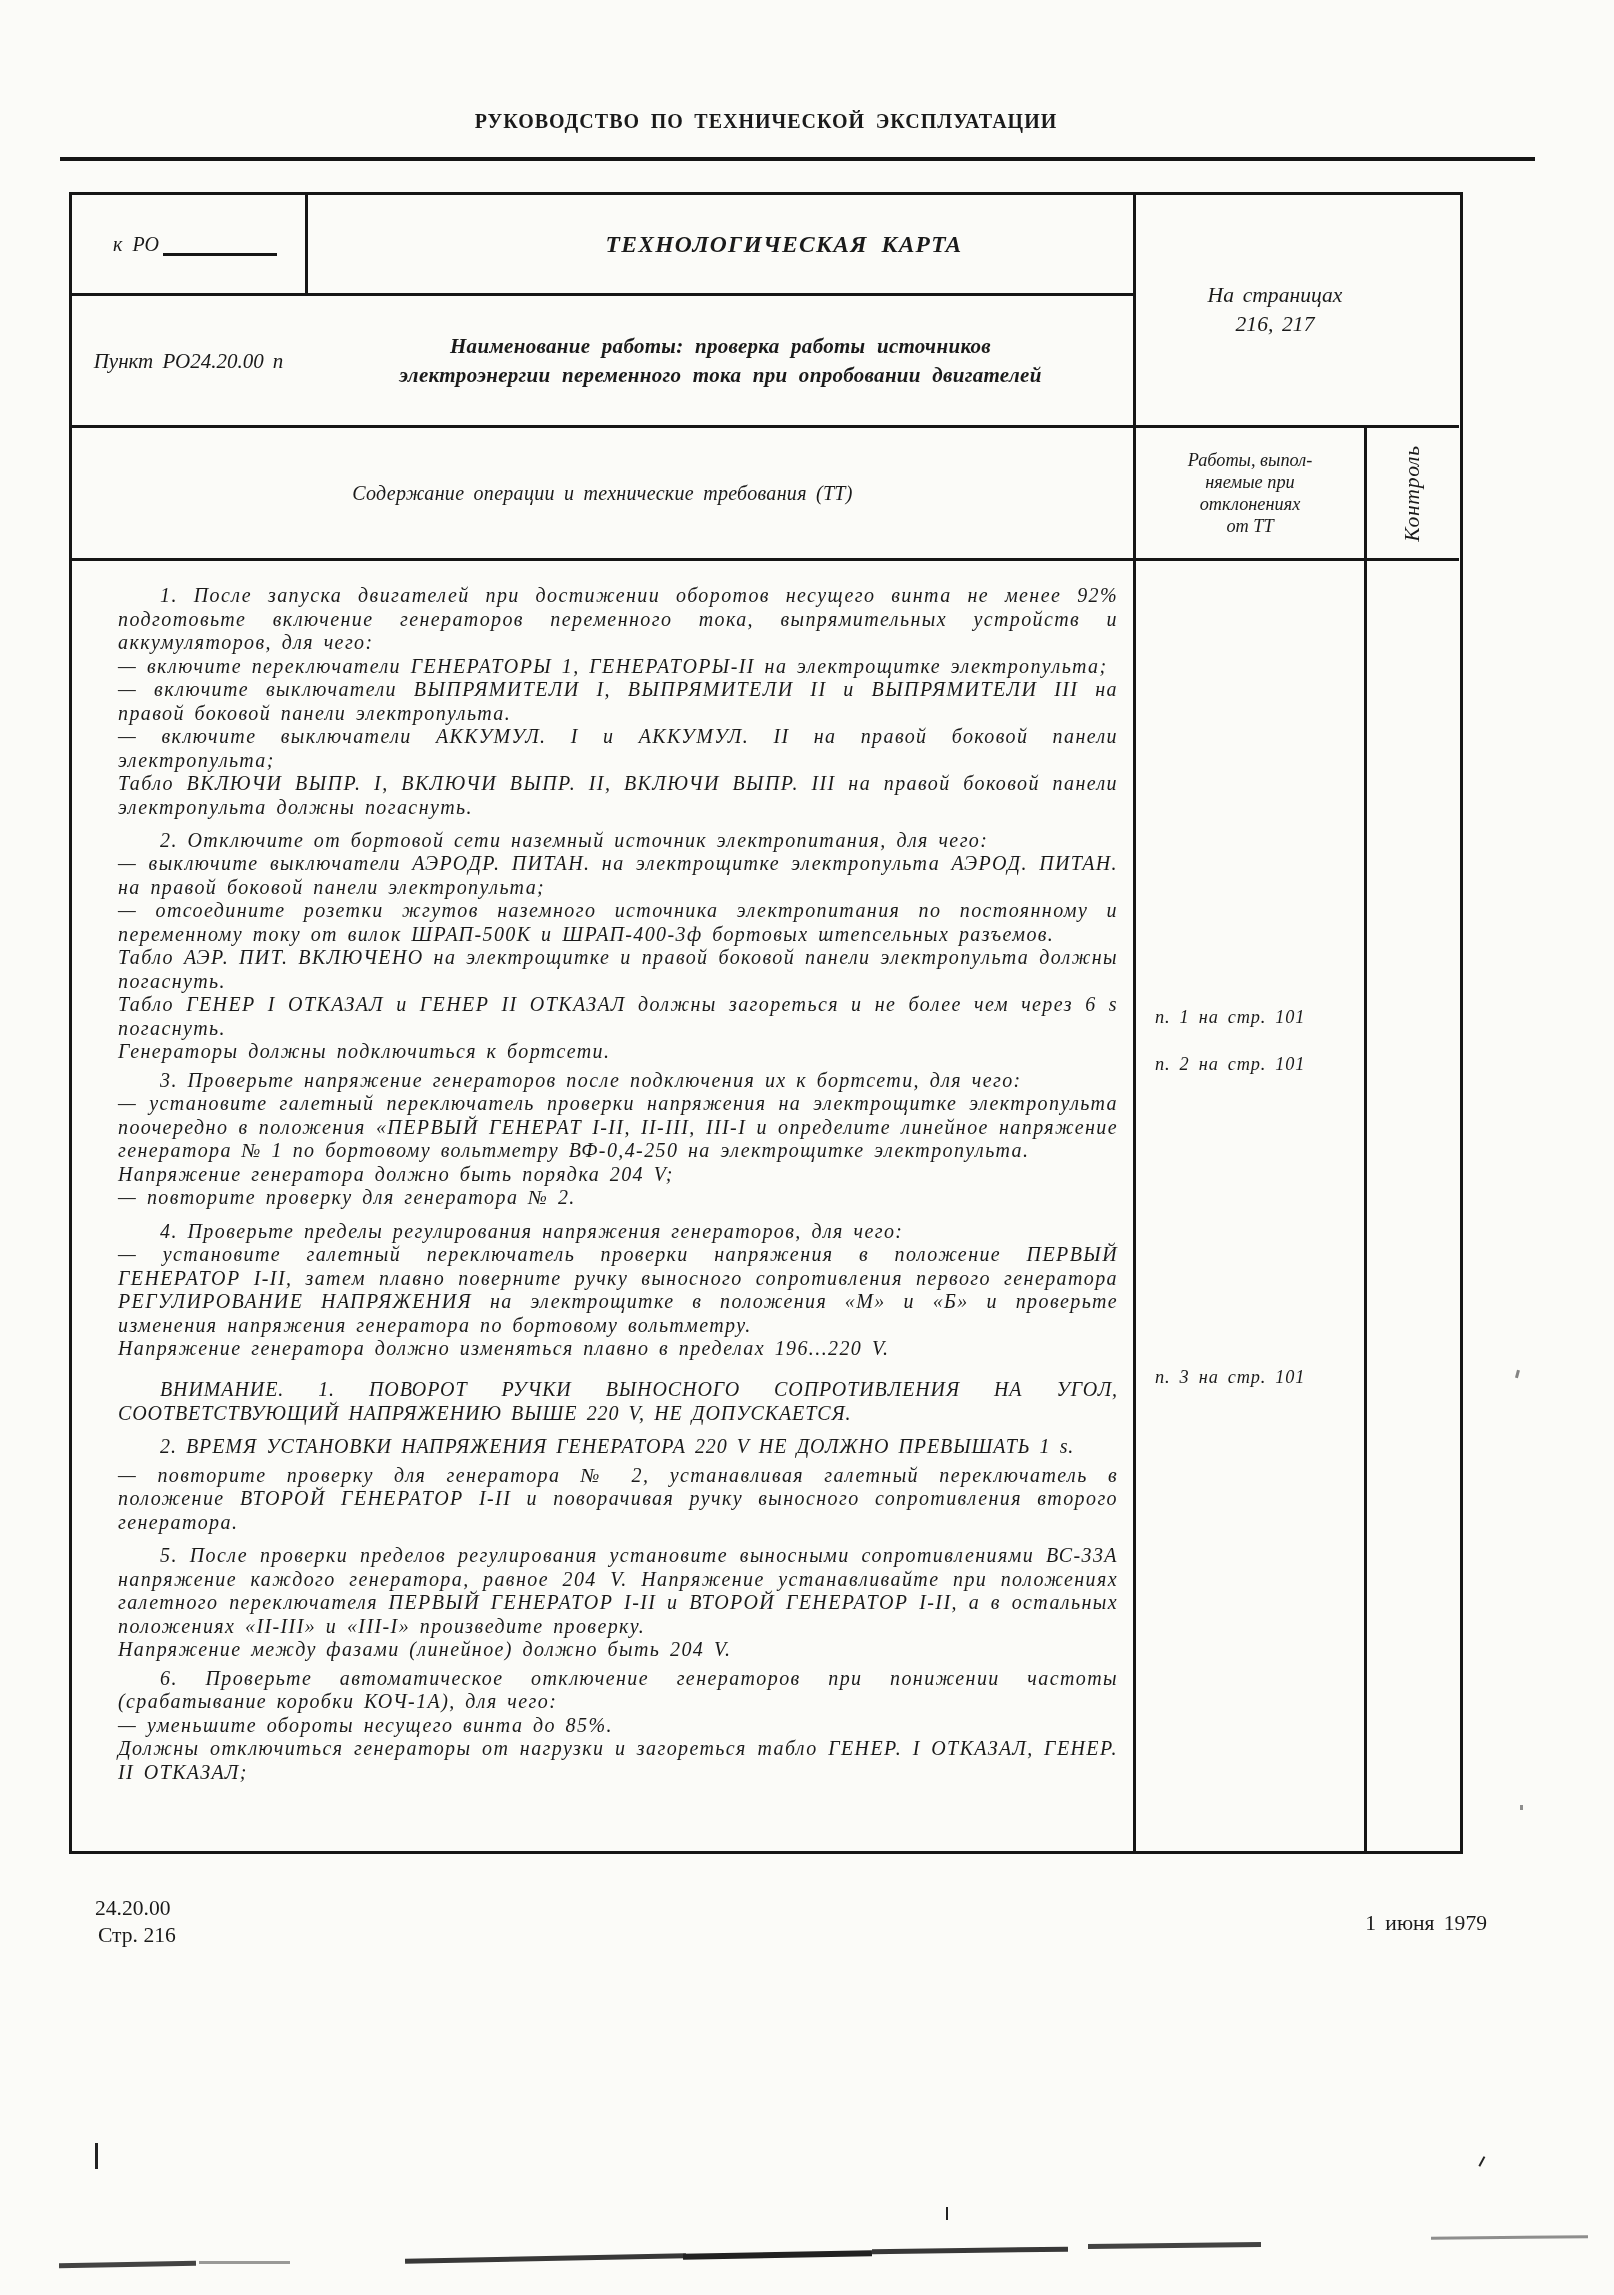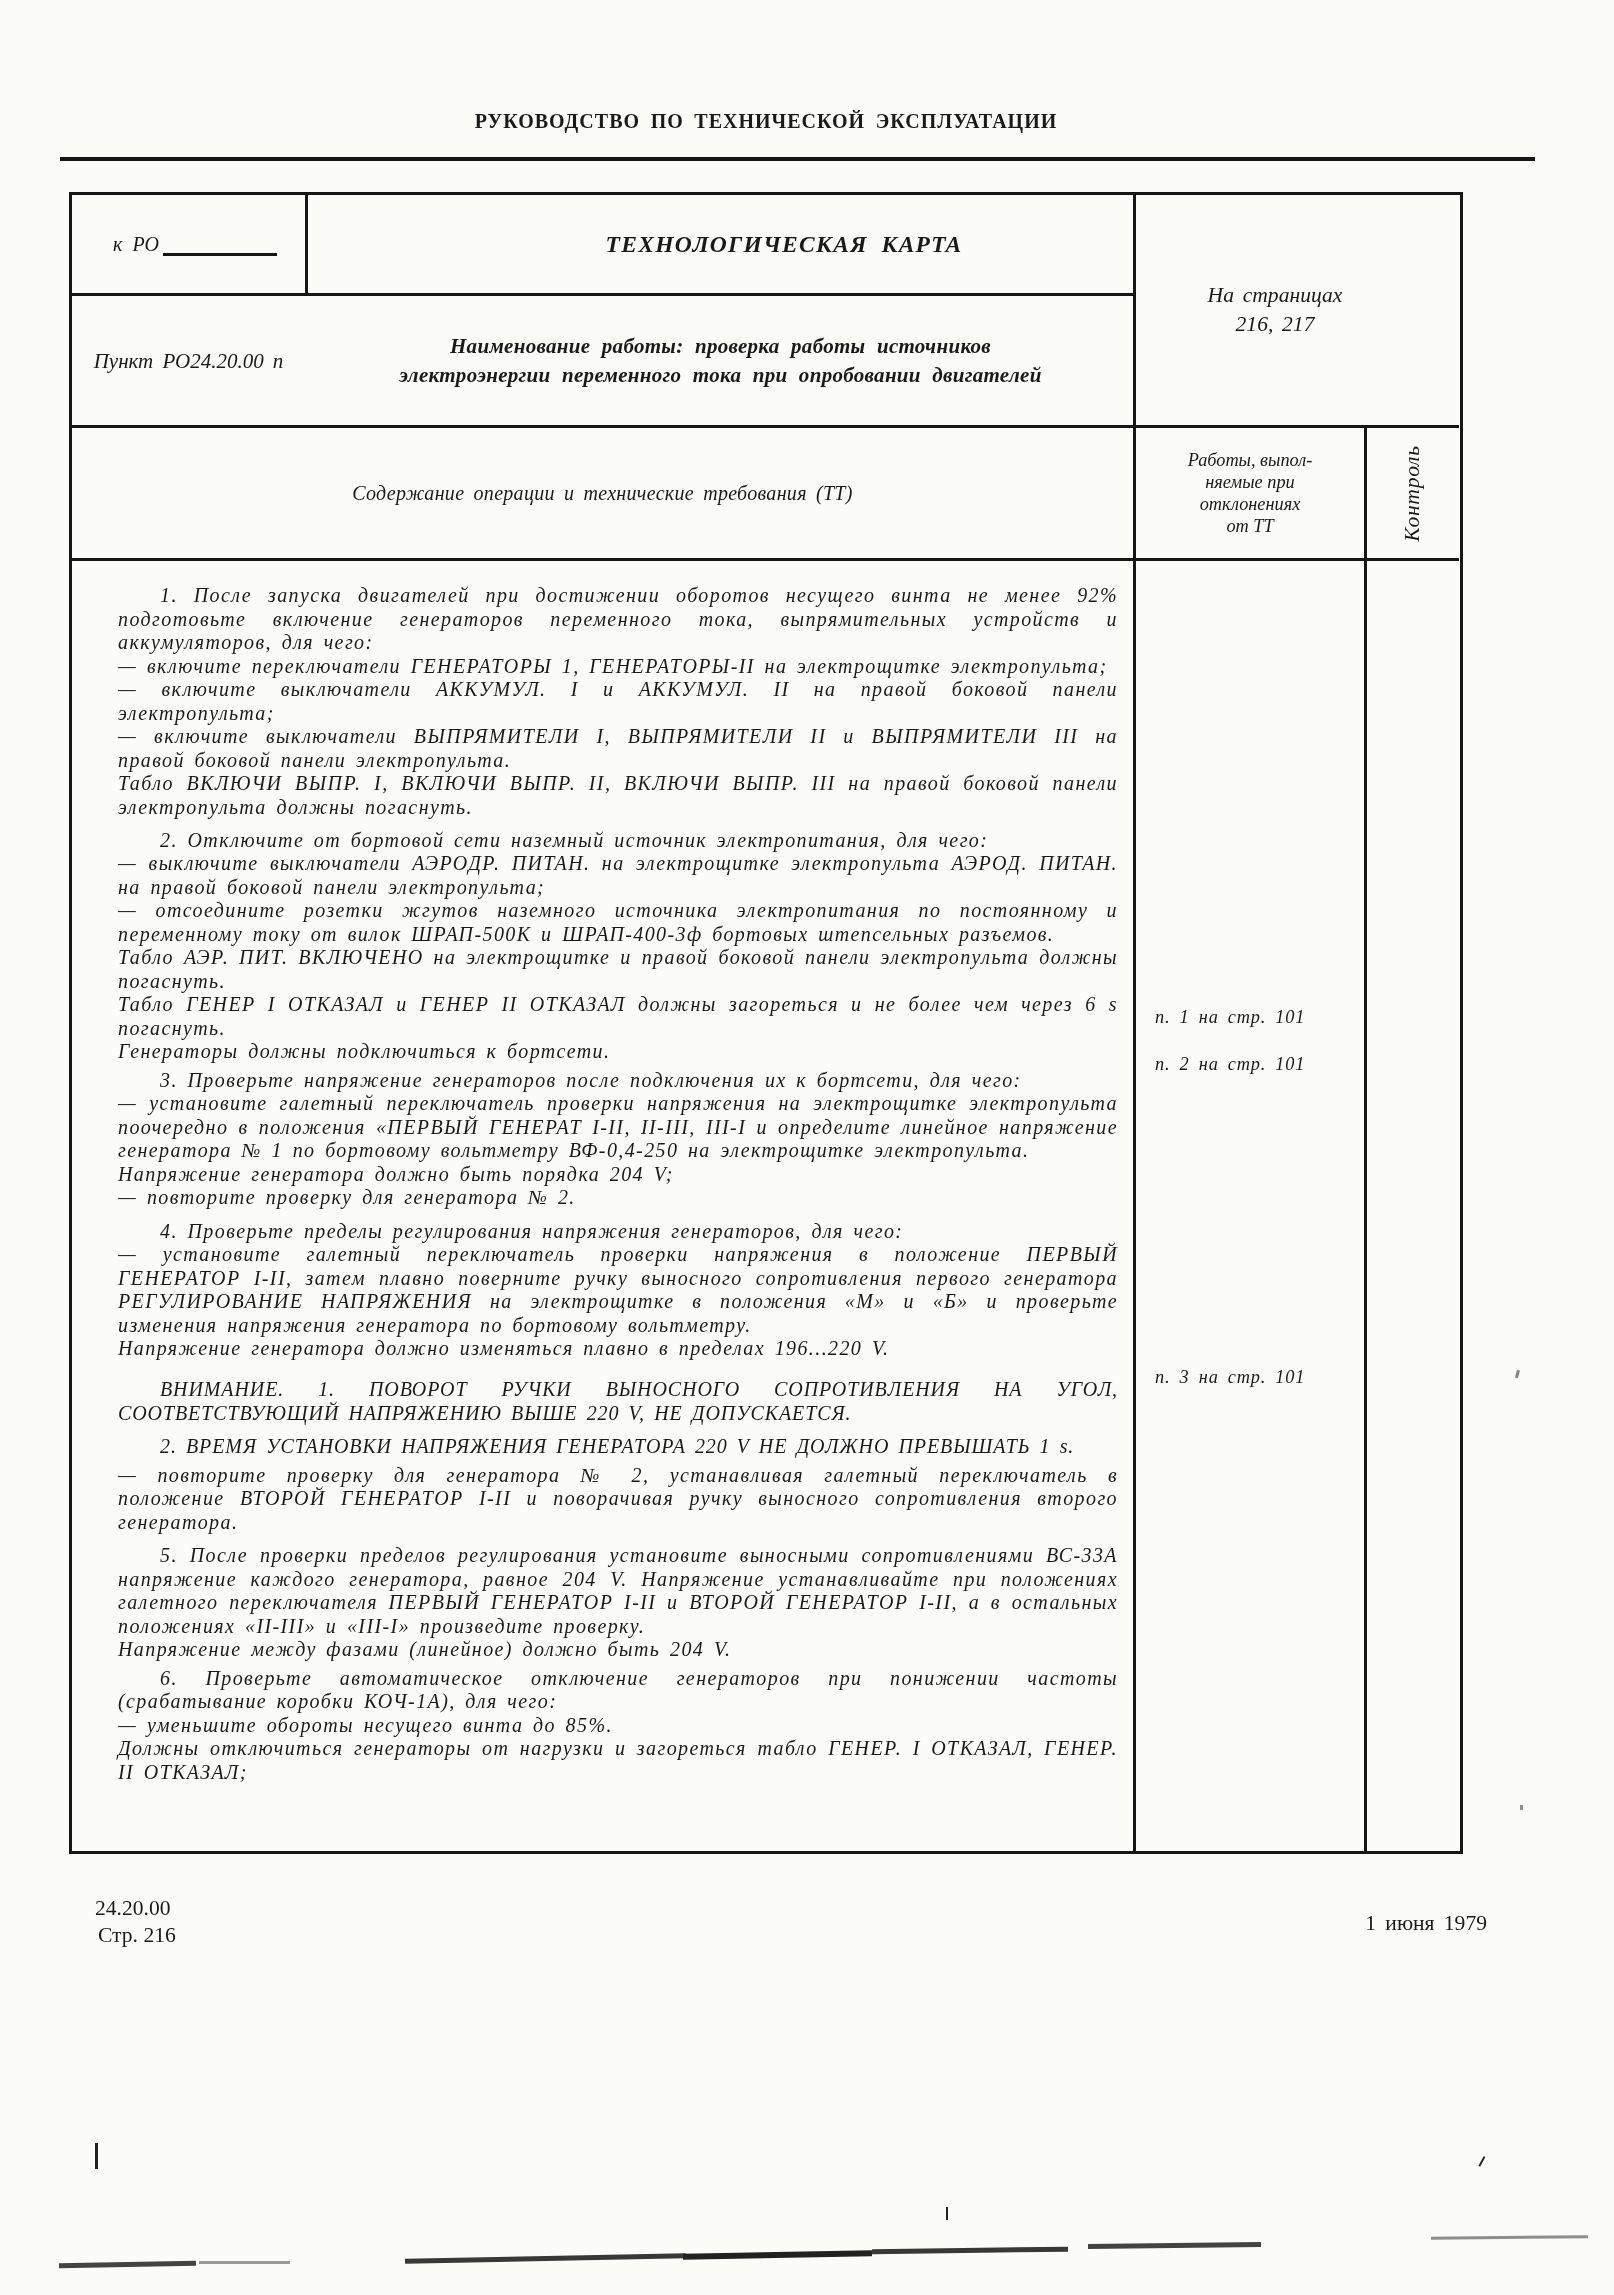--- a/index.html
+++ b/index.html
@@ -175,22 +175,22 @@
       <span>Содержание операции и технические требования (ТТ)</span>
     </div>
 
     <div class="cell control-header-cell">
       <span>Контроль</span>
     </div>
 
     <div class="cell ops-body">
       <p class="ind">1. После запуска двигателей при достижении оборотов несущего винта не менее 92% подготовьте включение генераторов переменного тока, выпрямительных устройств и аккумуляторов, для чего:</p>
       <p>— включите переключатели ГЕНЕРАТОРЫ 1, ГЕНЕРАТОРЫ-II на электрощитке электропульта;</p>
+      <p>— включите выключатели ВЫПРЯМИТЕЛИ I, ВЫПРЯМИТЕЛИ II и ВЫПРЯМИТЕЛИ III на правой боковой панели электропульта.</p>
       <p>— включите выключатели АККУМУЛ. I и АККУМУЛ. II на правой боковой панели электропульта;</p>
-      <p>— включите выключатели ВЫПРЯМИТЕЛИ I, ВЫПРЯМИТЕЛИ II и ВЫПРЯМИТЕЛИ III на правой боковой панели электропульта.</p>
       <p>Табло ВКЛЮЧИ ВЫПР. I, ВКЛЮЧИ ВЫПР. II, ВКЛЮЧИ ВЫПР. III на правой боковой панели электропульта должны погаснуть.</p>
       <p class="ind gap">2. Отключите от бортовой сети наземный источник электропитания, для чего:</p>
       <p>— выключите выключатели АЭРОДР. ПИТАН. на электрощитке электропульта АЭРОД. ПИТАН. на правой боковой панели электропульта;</p>
       <p>— отсоедините розетки жгутов наземного источника электропитания по постоянному и переменному току от вилок ШРАП-500К и ШРАП-400-3ф бортовых штепсельных разъемов.</p>
       <p>Табло АЭР. ПИТ. ВКЛЮЧЕНО на электрощитке и правой боковой панели электропульта должны погаснуть.</p>
       <p>Табло ГЕНЕР I ОТКАЗАЛ и ГЕНЕР II ОТКАЗАЛ должны загореться и не более чем через 6 s погаснуть.</p>
       <p>Генераторы должны подключиться к бортсети.</p>
       <p class="ind gap-sm">3. Проверьте напряжение генераторов после подключения их к бортсети, для чего:</p>
       <p>— установите галетный переключатель проверки напряжения на электрощитке электропульта поочередно в положения «ПЕРВЫЙ ГЕНЕРАТ I-II, II-III, III-I и определите линейное напряжение генератора № 1 по бортовому вольтметру ВФ-0,4-250 на электрощитке электропульта.</p>
       <p>Напряжение генератора должно быть порядка 204 V;</p>

